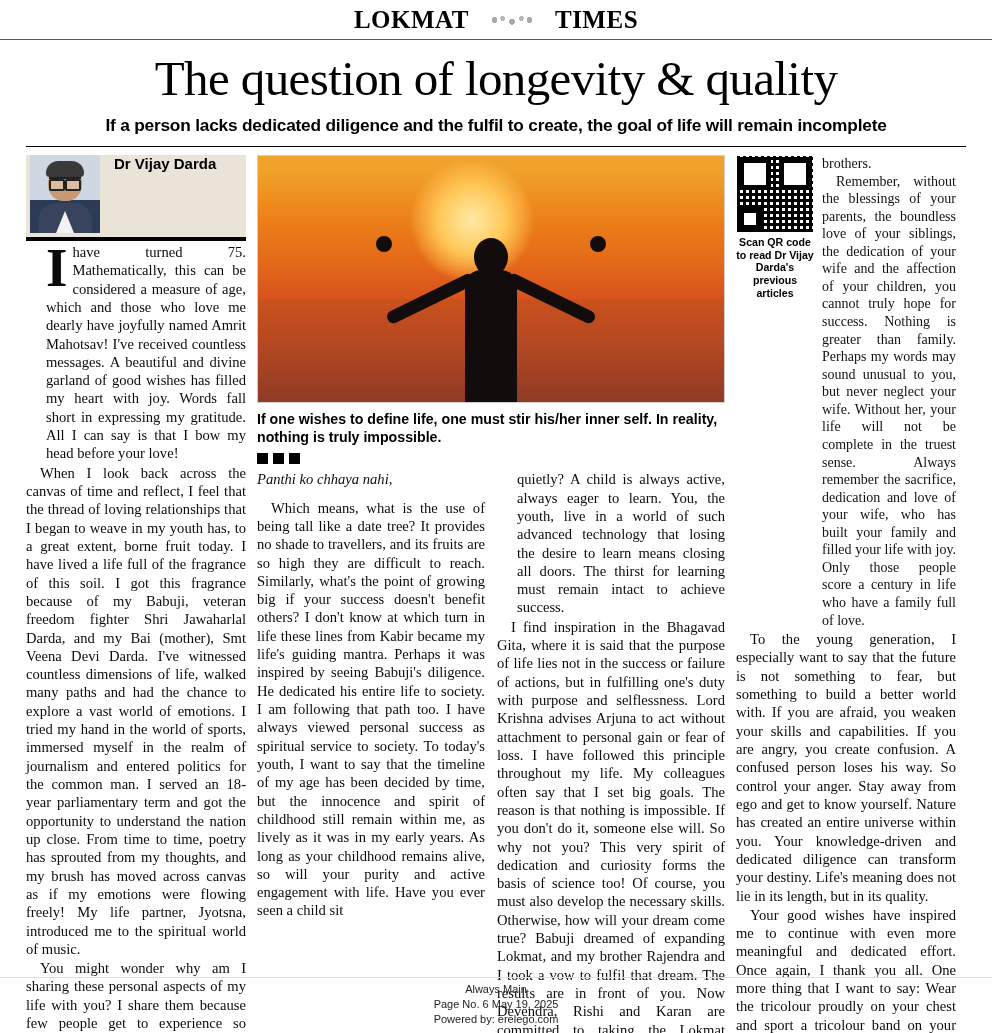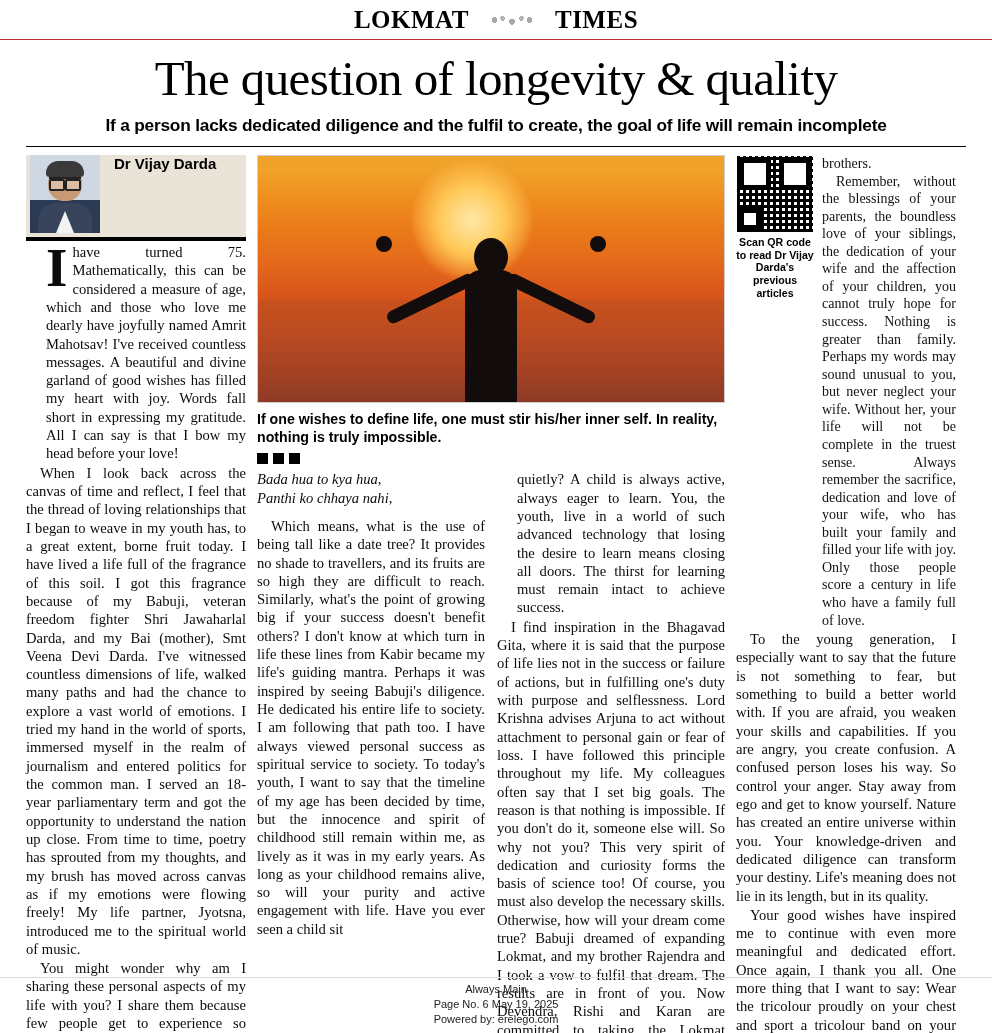--- a/index.html
+++ b/index.html
@@ -376,21 +376,20 @@
         <div class="squares">
           <i></i>
             <i></i>
             <i></i>
         </div>
       </div>
 
       <div class="two-cols">
         <div class="body-text">
           <p class="poem">
-            <span>Bada hua to kya hua,</span>
             <span>Panthi ko chhaya nahi,</span>
           </p>
           <p style="margin-top:10px">Which means, what is the use of being tall like a date tree? It provides no shade to travellers, and its fruits are so high they are difficult to reach. Similarly, what's the point of growing big if your success doesn't benefit others? I don't know at which turn in life these lines from Kabir became my life's guiding mantra. Perhaps it was inspired by seeing Babuji's diligence. He dedicated his entire life to society. I am following that path too. I have always viewed personal success as spiritual service to society. To today's youth, I want to say that the timeline of my age has been decided by time, but the innocence and spirit of childhood still remain within me, as lively as it was in my early years. As long as your childhood remains alive, so will your purity and active engagement with life. Have you ever seen a child sit</p>
         </div>
 
         <div class="body-text">
           <p class="first">quietly? A child is always active, always eager to learn. You, the youth, live in a world of such advanced technology that losing the desire to learn means closing all doors. The thirst for learning must remain intact to achieve success.</p>
           <p>I find inspiration in the Bhagavad Gita, where it is said that the purpose of life lies not in the success or failure of actions, but in fulfilling one's duty with purpose and selflessness. Lord Krishna advises Arjuna to act without attachment to personal gain or fear of loss. I have followed this principle throughout my life. My colleagues often say that I set big goals. The reason is that nothing is impossible. If you don't do it, someone else will. So why not you? This very spirit of dedication and curiosity forms the basis of science too! Of course, you must also develop the necessary skills. Otherwise, how will your dream come true? Babuji dreamed of expanding Lokmat, and my brother Rajendra and I took a vow to fulfil that dream. The results are in front of you. Now Devendra, Rishi and Karan are committed to taking the Lokmat family to even greater heights. Purva will always be the strength behind her</p>
         </div>
       </div>

